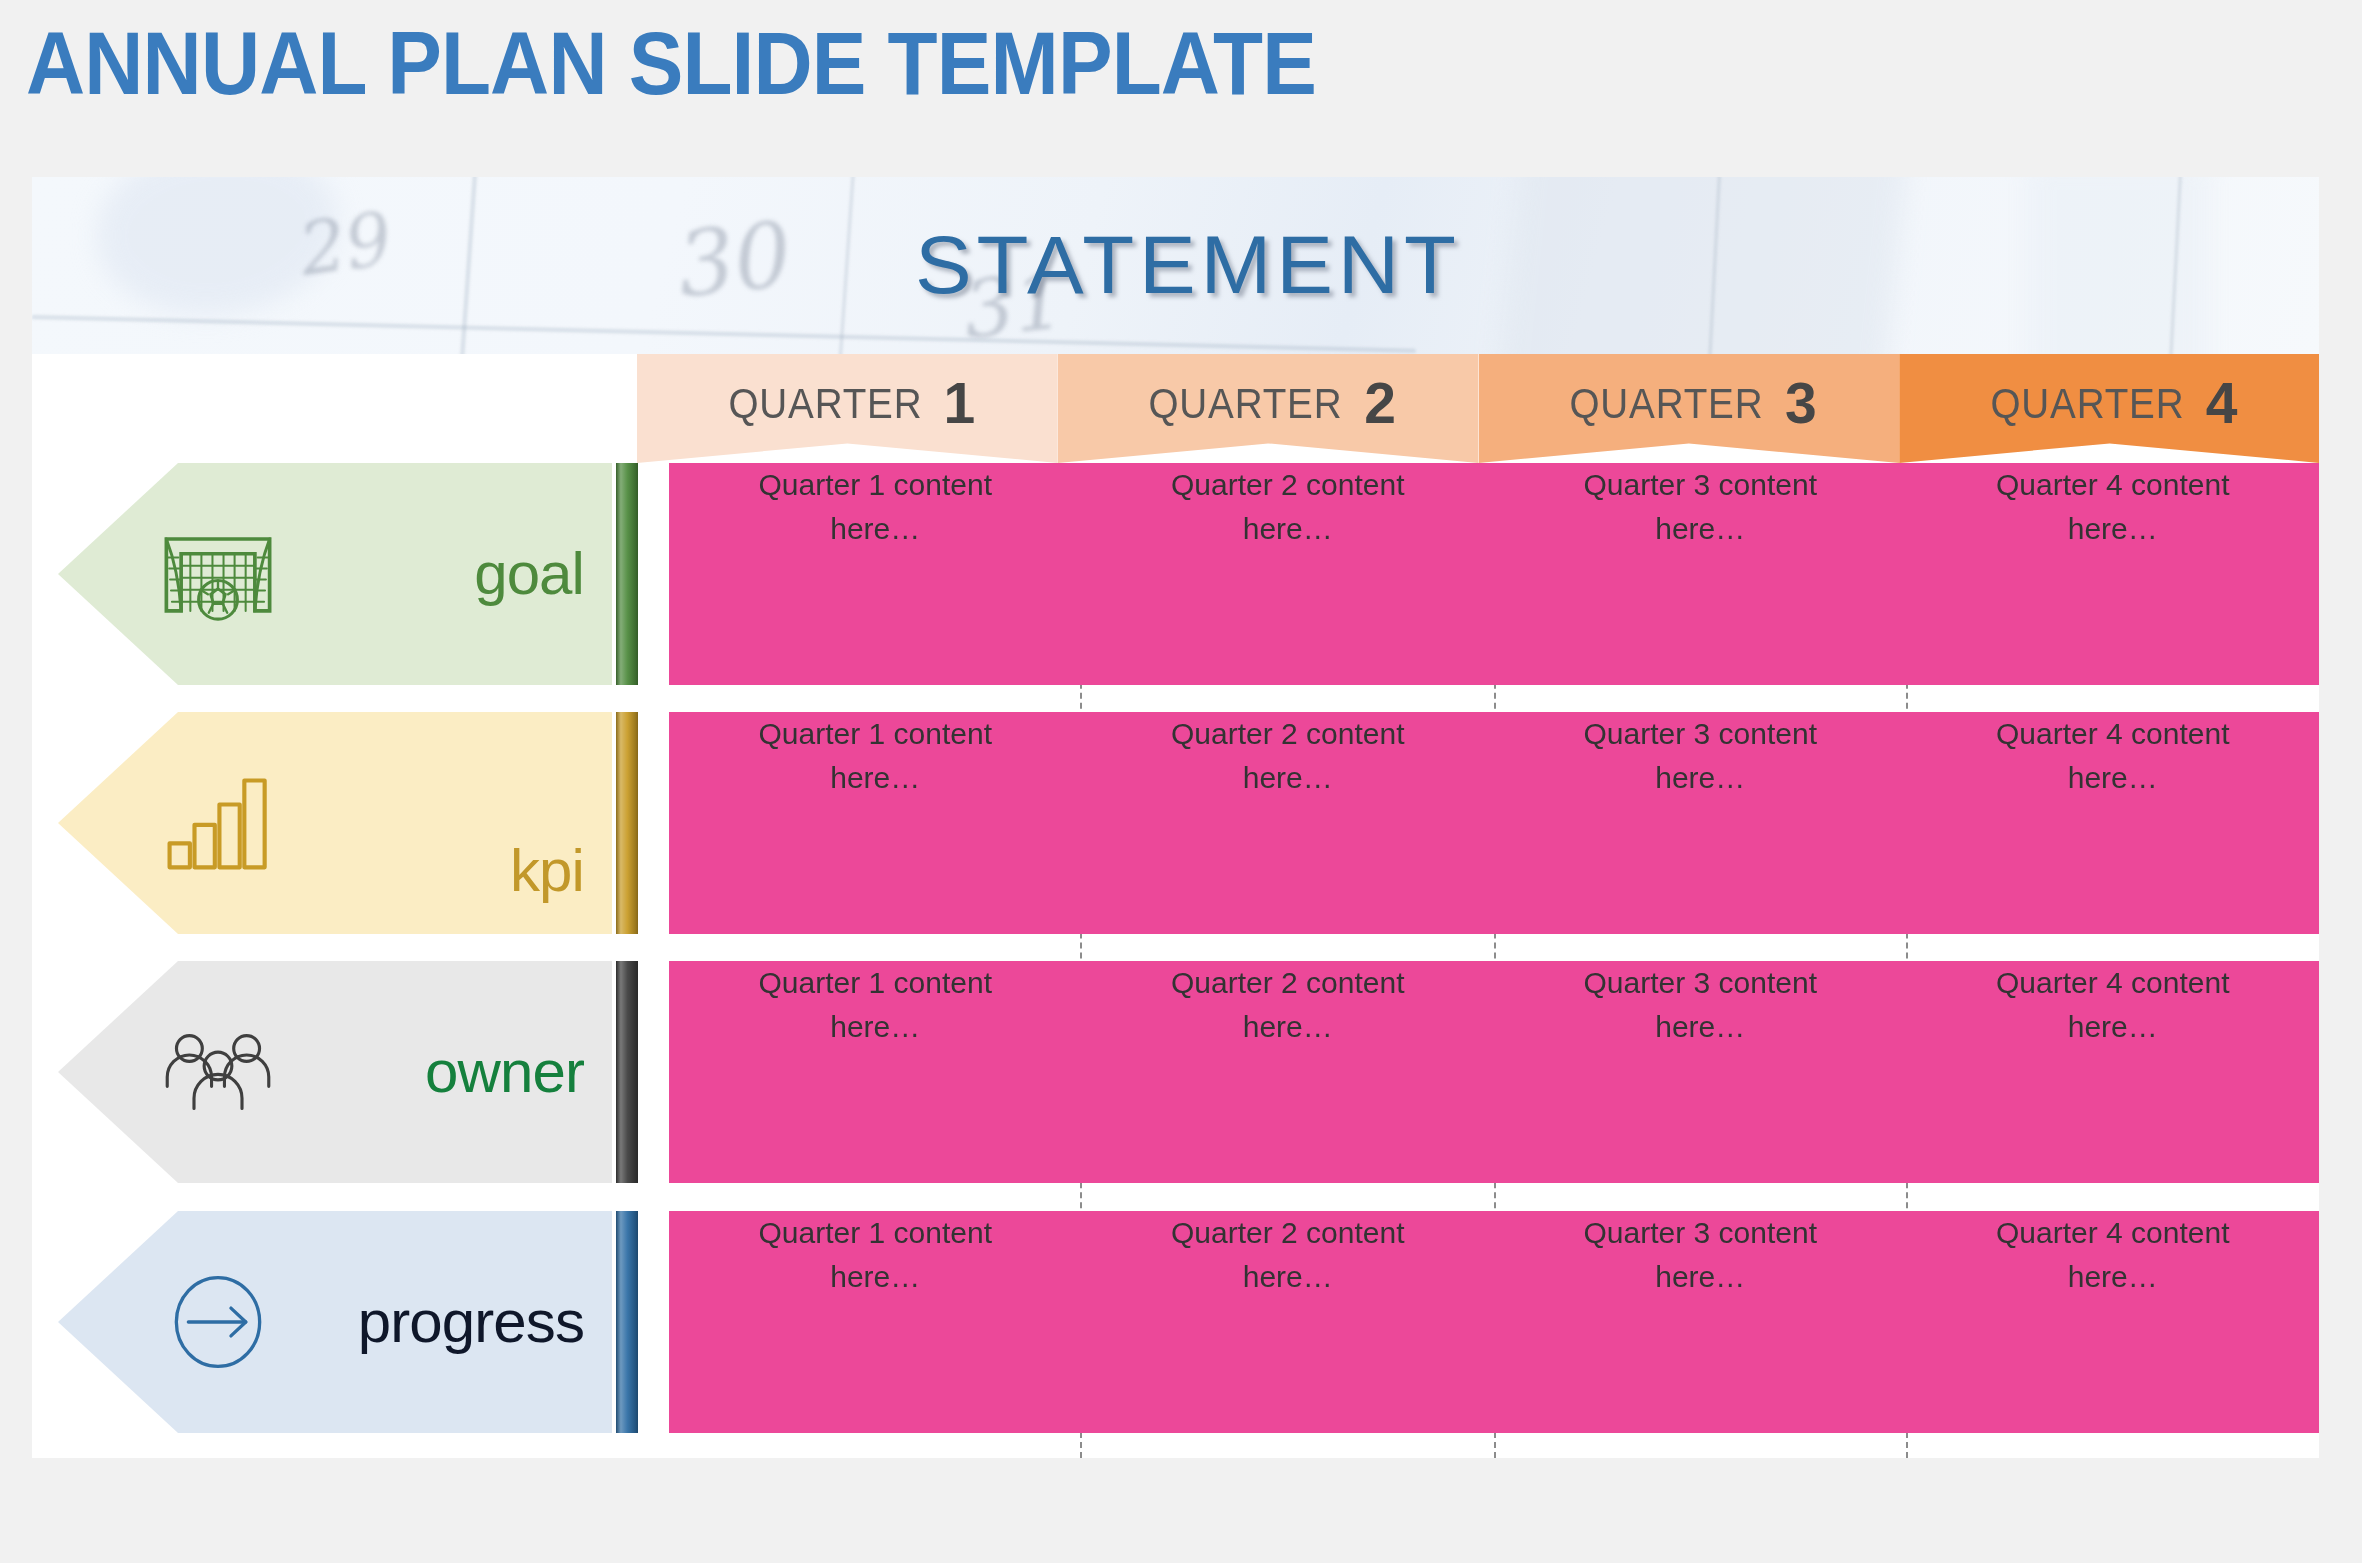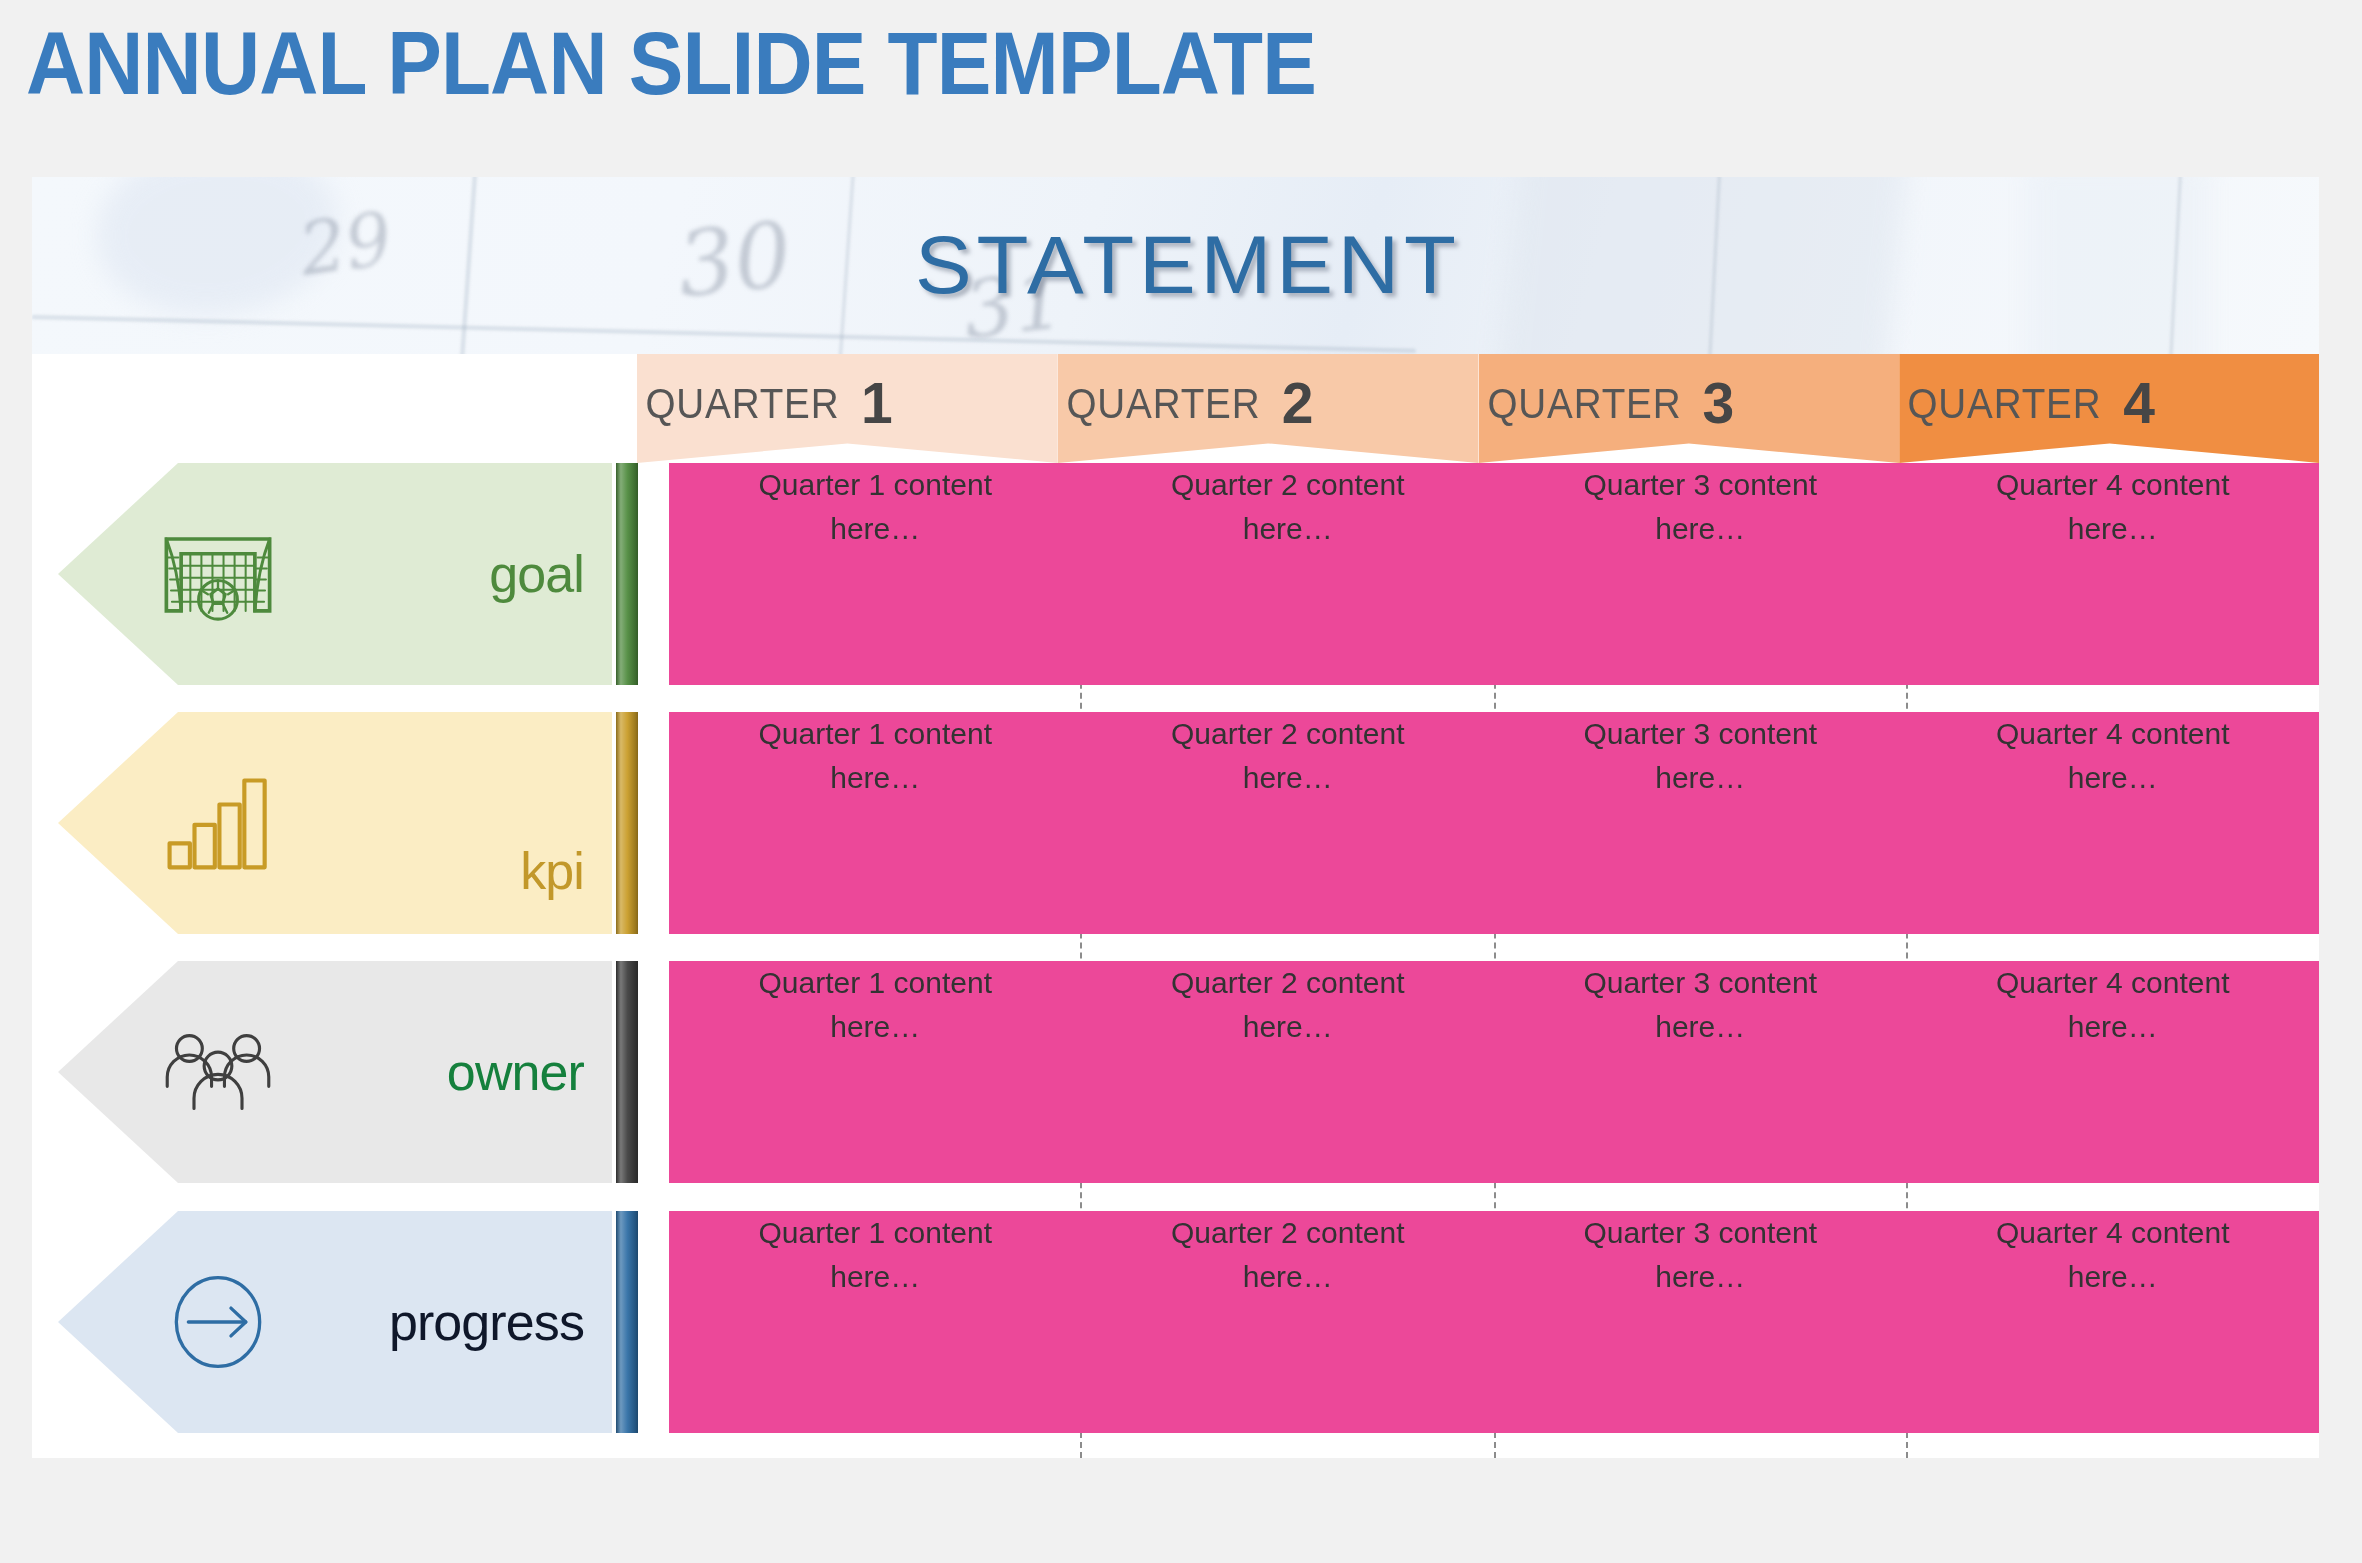--- a/index.html
+++ b/index.html
@@ -113,21 +113,21 @@
     width: 1683px;
     height: 109px;
     display: flex;
   }
   .qhead {
     position: relative;
     flex: 1 1 0;
     height: 109px;
     display: flex;
     align-items: center;
-    justify-content: flex-start;
+    justify-content: center;
     clip-path: polygon(0 0, 100% 0, 100% 100%, 50% 82%, 0 100%);
   }
   .qhead-label {
     font-family: "Liberation Sans Narrow", "Liberation Sans", sans-serif;
     font-size: 42px;
     font-weight: normal;
     color: #565656;
     letter-spacing: 0.9px;
     transform: scaleX(0.92);
     margin-bottom: 8.3px;
@@ -183,21 +183,21 @@
     align-items: center;
     justify-content: center;
   }
   .label-text {
     position: absolute;
     right: 28px;
     top: 50%;
     transform: translateY(-50%);
     font-family: "Liberation Sans", sans-serif;
     font-weight: 300;
-    font-size: 52px;
+    font-size: 60px;
     letter-spacing: -0.9px;
     line-height: 1;
     text-align: center;
   }
   .accent-bar {
     position: absolute;
     left: 584px;
     top: 0;
     width: 22px;
     height: 222px;

